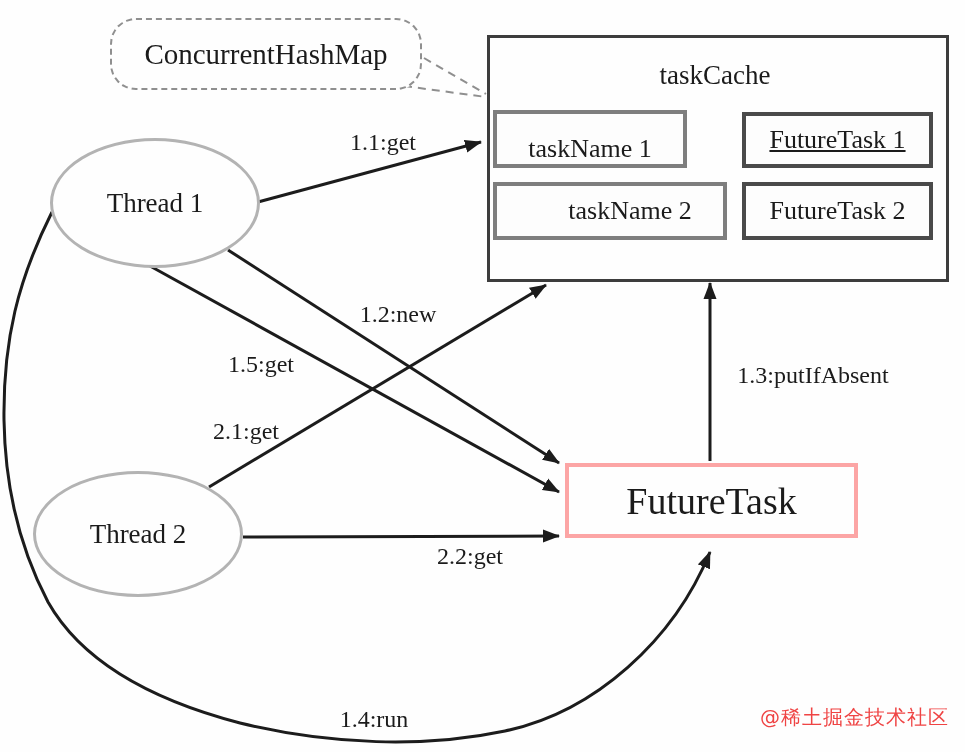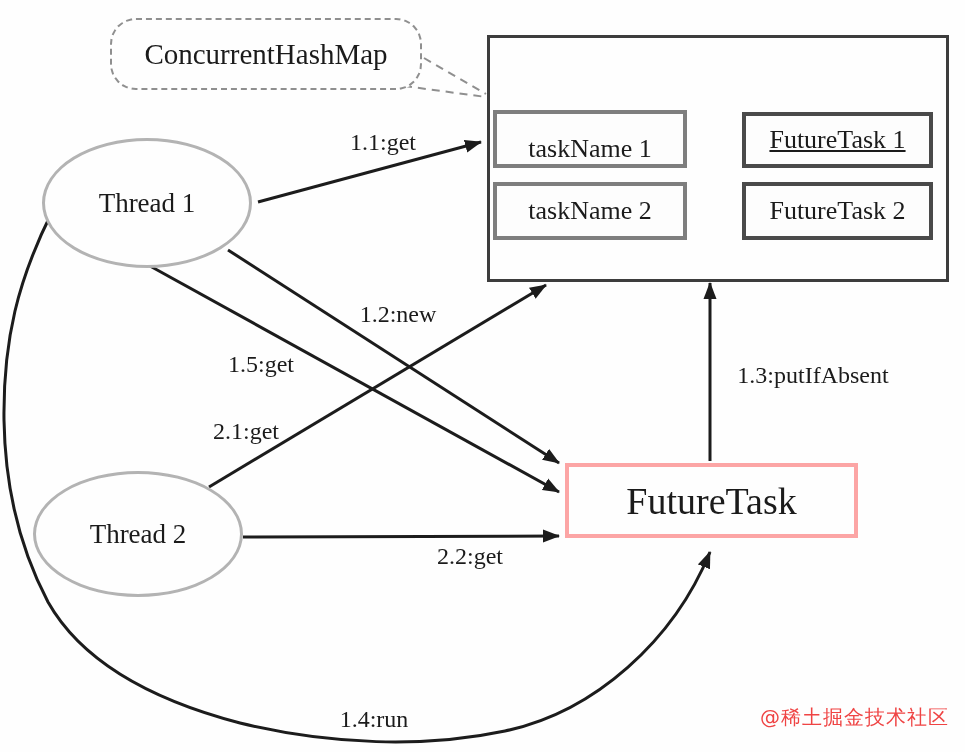--- a/index.html
+++ b/index.html
@@ -28,30 +28,30 @@
     border:3px solid #3d3d3d;background:#fefefe;
   }
   .taskcache-title{
     left:487px;top:58px;width:456px;height:34px;
     font-size:27px;
   }
   .inner-box{font-size:26px;background:#fdfdfd;}
   .key-box{border:4px solid #7e7e7e;}
   .val-box{border:4px solid #4a4a4a;}
   .kbox1{left:493px;top:110px;width:186px;height:50px;align-items:flex-end;}
-  .kbox2{left:493px;top:182px;width:186px;height:50px;}
+  .kbox2{left:493px;top:182px;width:186px;height:50px;padding-left:40px;}
   .vbox1{left:742px;top:112px;width:183px;height:48px;text-decoration:underline;}
   .vbox2{left:742px;top:182px;width:183px;height:50px;}
 
   
   .ellipse{
     border:3px solid #b3b3b3;border-radius:50%;
     font-size:27px;background:#fefefe;
   }
-  .thread1{left:42px;top:138px;width:204px;height:124px;}
+  .thread1{left:50px;top:138px;width:204px;height:124px;}
   .thread2{left:33px;top:471px;width:204px;height:120px;}
 
   
   .futuretask{
     left:565px;top:463px;width:285px;height:67px;
     border:4px solid #fca5a5;background:#fefefe;
     font-size:38px;
   }
 
   
@@ -110,20 +110,21 @@
 
     <line x1="424" y1="58" x2="486" y2="94" stroke="#8f8f8f" stroke-width="2" stroke-dasharray="8 6"></line>
     <line x1="404" y1="86" x2="486" y2="97" stroke="#8f8f8f" stroke-width="2" stroke-dasharray="8 6"></line>
   </svg>
 
   <div class="abs callout center-txt">
     <span>ConcurrentHashMap</span>
   </div>
 
   <div class="abs taskcache"></div>
+  <div class="abs taskcache-title center-txt">taskCache</div>
 
   <div class="abs inner-box key-box kbox1 center-txt">
     <span>taskName 1</span>
   </div>
   <div class="abs inner-box val-box vbox1 center-txt">
     <span>FutureTask 1</span>
   </div>
   <div class="abs inner-box key-box kbox2 center-txt">
     <span>taskName 2</span>
   </div>

